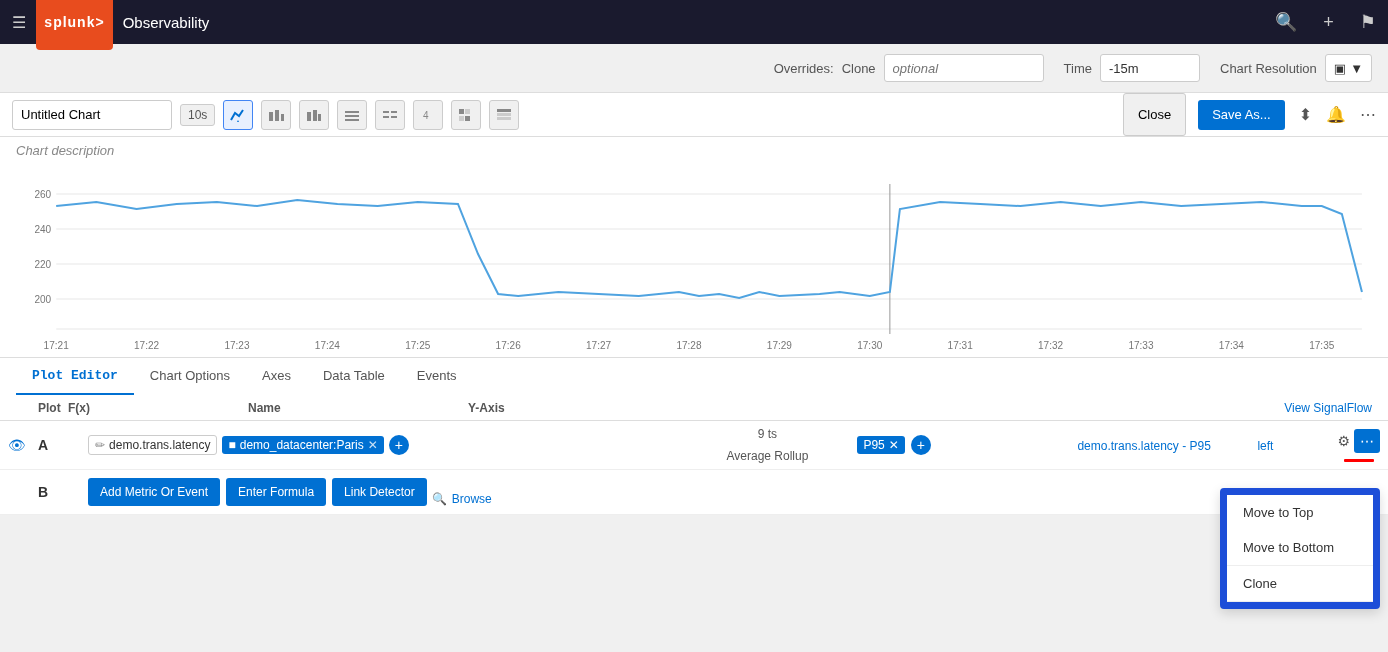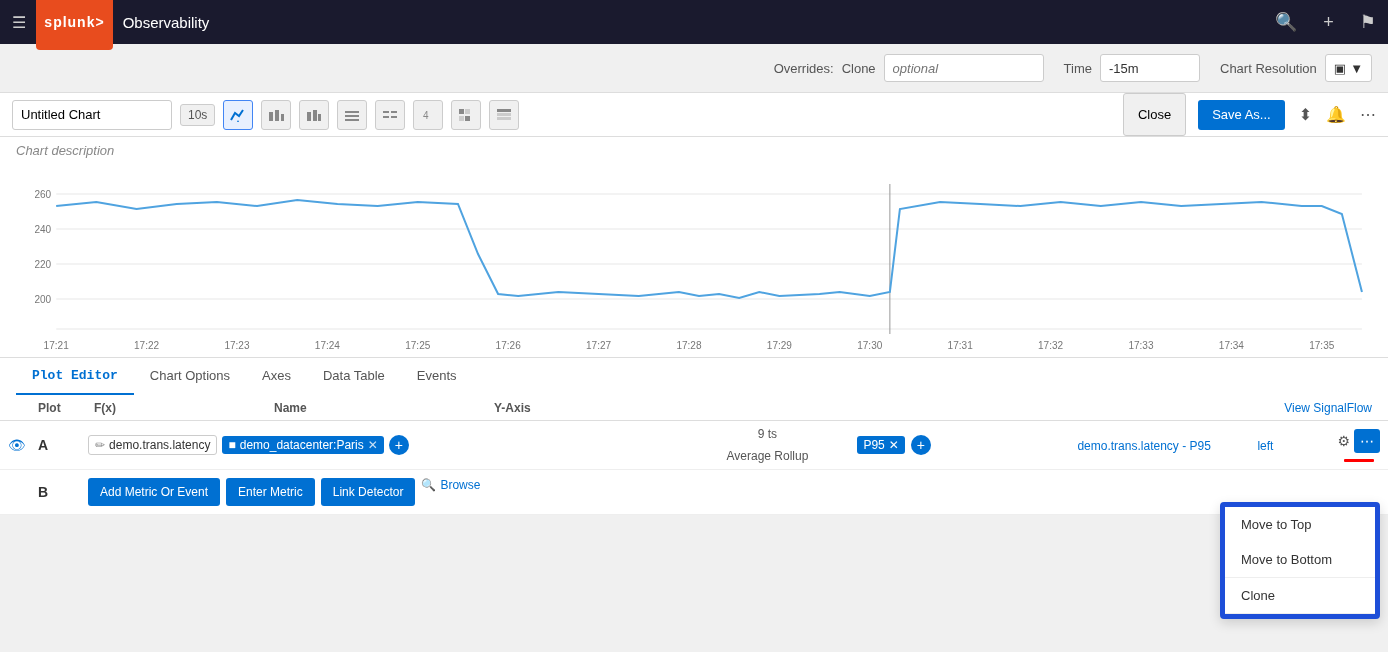--- a/index.html
+++ b/index.html
@@ -149,22 +149,22 @@
       background: #0070d2; color: white; border: none; border-radius: 3px;
       padding: 5px 12px; cursor: pointer; font-size: 12px; height: 28px;
     }
     .browse-link {
       color: #0070d2; font-size: 12px; cursor: pointer;
       display: flex; align-items: center; gap: 4px;
     }
 
     
     .context-menu {
-      position: absolute; right: 8px; top: 502px;
-      background: white; border: 5px solid #1d4ed8; border-radius: 4px;
+      position: absolute; right: 8px; top: 488px;
+      background: white; border: 7px solid #1d4ed8; border-radius: 4px;
       box-shadow: 0 4px 12px rgba(0,0,0,0.15); min-width: 160px; z-index: 100;
     }
     .context-menu-item {
       padding: 10px 16px; font-size: 13px; cursor: pointer; color: #333;
     }
     .context-menu-divider { border-top: 1px solid #eee; }
     .context-menu-item.delete { color: #d9534f; }
 
     svg text { font-family: -apple-system, Arial, sans-serif; }
   </style>
@@ -311,21 +311,21 @@
   <div class="tab">Chart Options</div>
   <div class="tab">Axes</div>
   <div class="tab">Data Table</div>
   <div class="tab">Events</div>
 </div>
 
 <div class="plot-table">
 
   <div style="display:flex; align-items:center; border-bottom:1px solid #ddd; padding: 5px 8px; background:white;">
     <div style="width:30px;"></div>
-    <div style="width:56px; font-size:12px; font-weight:600; color:#555;">Plot</div>
+    <div style="width:30px; font-size:12px; font-weight:600; color:#555;">Plot</div>
     <div style="width:180px; font-size:12px; font-weight:600; color:#555;">F(x)</div>
     <div style="width:220px; font-size:12px; font-weight:600; color:#555;">Name</div>
     <div style="width:80px; font-size:12px; font-weight:600; color:#555;">Y-Axis</div>
     <div style="flex:1; text-align:right;">
       <span class="view-signal-flow">View SignalFlow</span>
     </div>
   </div>
 
   <div style="display:flex; align-items:center; border-bottom:1px solid #eee; padding: 6px 8px; background:white; position:relative;">
     <div style="width:30px;">
@@ -366,23 +366,23 @@
         <button class="gear-btn">⚙</button>
         <button class="dots-btn">⋯</button>
       </div>
       <div class="red-line"></div>
     </div>
   </div>
 
   <div style="display:flex; align-items:center; border-bottom:1px solid #eee; padding: 8px 8px; background:white;">
     <div style="width:30px;"></div>
     <div style="width:50px; font-weight:600; font-size:14px;">B</div>
-    <div style="display:flex; gap:6px; align-items:flex-start;">
+    <div style="display:flex; gap:6px; align-items:flex-end;">
       <button class="blue-btn">Add Metric Or Event</button>
-      <button class="blue-btn">Enter Metric</button>
+      <button class="blue-btn">Enter Formula</button>
       <button class="blue-btn">Link Detector</button>
       <span class="browse-link">
         <span>🔍</span>
         <span>Browse</span>
       </span>
     </div>
   </div>
 </div>
 
 <div class="context-menu">

